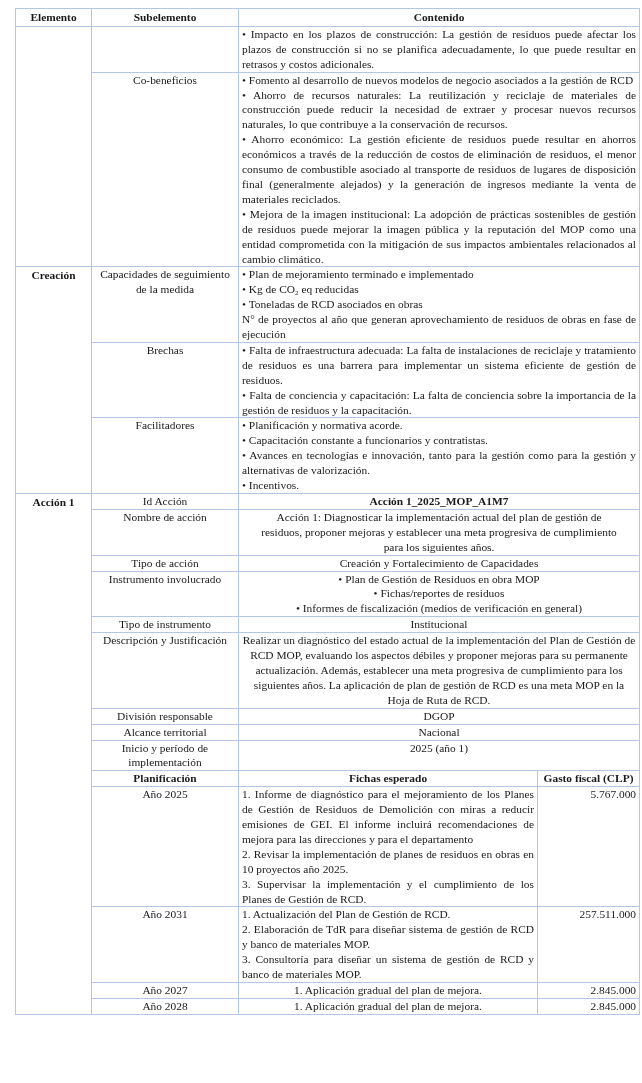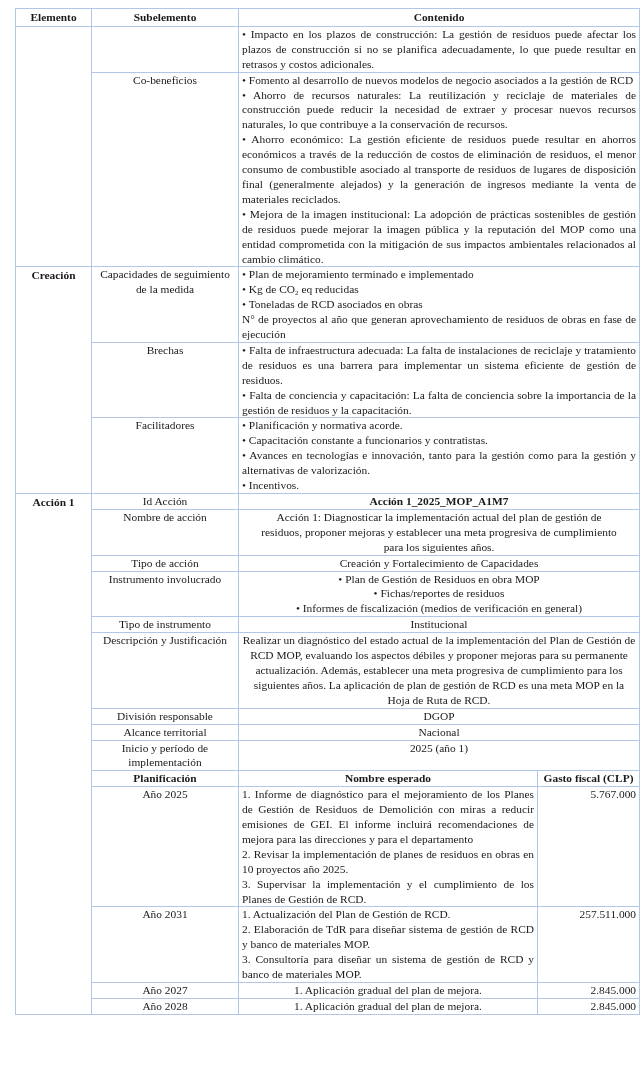--- a/index.html
+++ b/index.html
@@ -113,21 +113,21 @@
     <td>Alcance territorial</td>
     <td colspan="2" class="center">Nacional</td>
   </tr>
   <tr>
     <td>Inicio y período de implementación</td>
     <td colspan="2" class="center">2025 (año 1)</td>
   </tr>
 
   <tr>
     <td class="bold">Planificación</td>
-    <td class="center bold">Nombre esperado</td>
+    <td class="center bold">Fichas esperado</td>
     <td class="center bold">Gasto fiscal (CLP)</td>
   </tr>
   <tr>
     <td>Año 2025</td>
     <td class="just">
       <span class="line">1. Informe de diagnóstico para el mejoramiento de los Planes de Gestión de Residuos de Demolición con miras a reducir emisiones de GEI. El informe incluirá recomendaciones de mejora para las direcciones y para el departamento</span>
       <span class="line">2. Revisar la implementación de planes de residuos en obras en 10 proyectos año 2025.</span>
       <span class="line">3. Supervisar la implementación y el cumplimiento de los Planes de Gestión de RCD.</span>
     </td>
     <td class="right">5.767.000</td>

